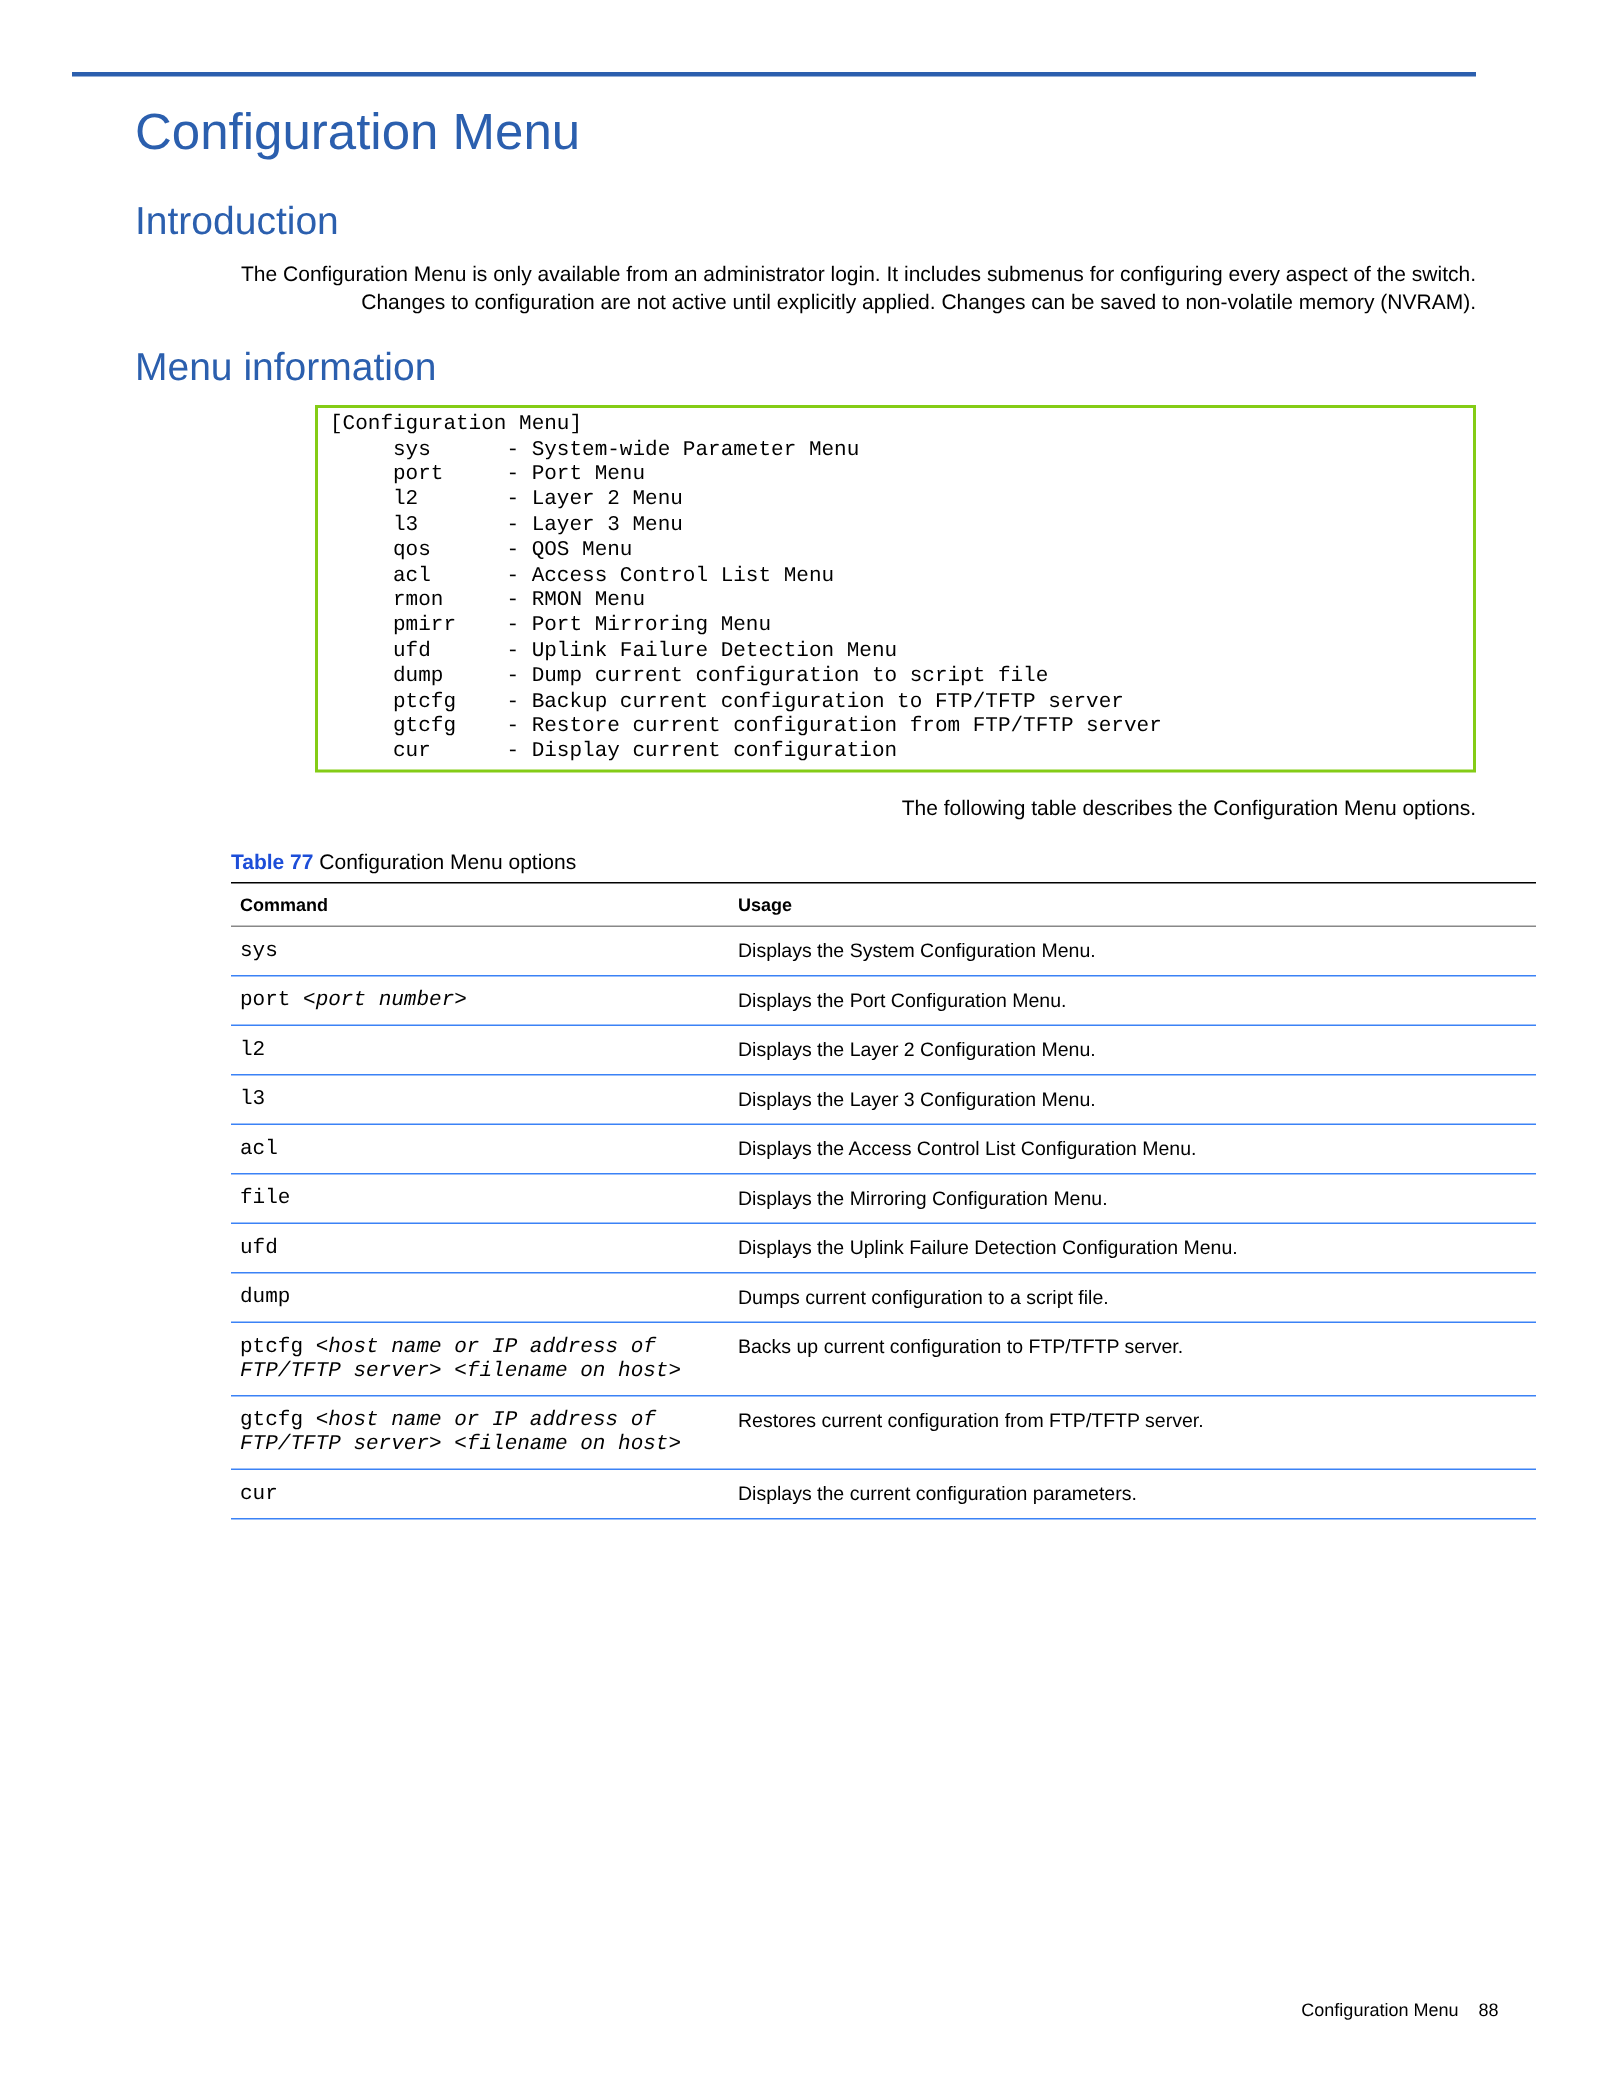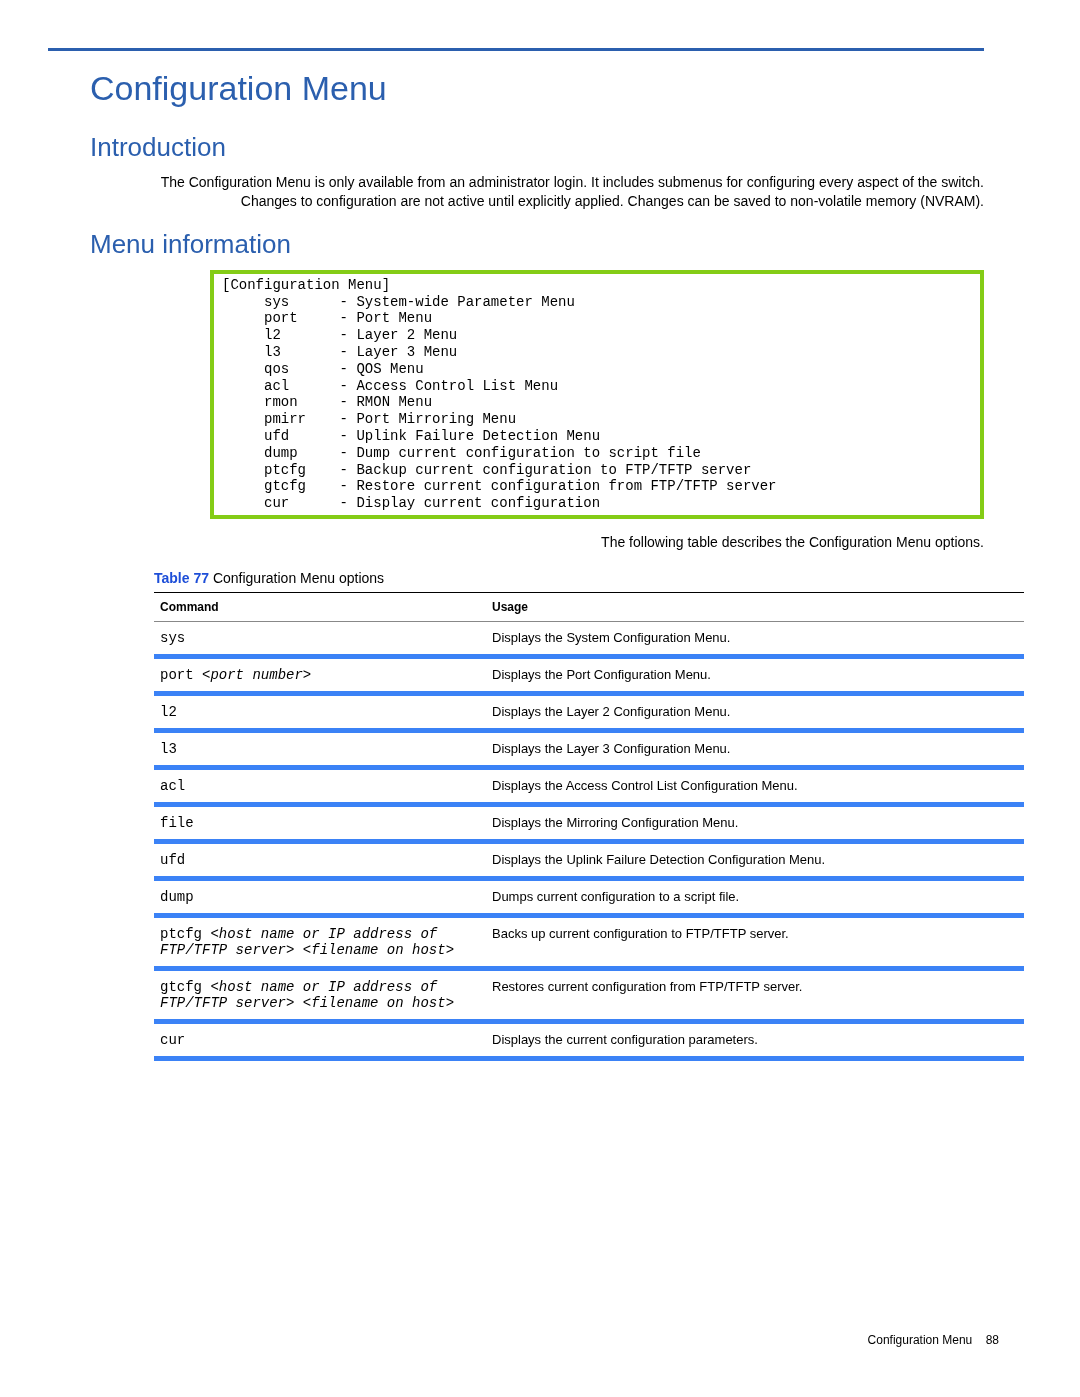--- a/index.html
+++ b/index.html
@@ -51,21 +51,21 @@
   .cmd-line .label {
     font-weight: bold;
   }
   .cmd-line .mono {
     font-family: "Courier New", monospace;
     font-size: 14px;
   }
   .codebox {
     margin-left: 120px;
     margin-right: 0;
-    border: 4px solid #84cc16;
+    border: 2px solid #84cc16;
     padding: 3px 8px 3px 8px;
     font-family: "Courier New", monospace;
     font-size: 14px;
     white-space: pre;
     line-height: 1.2;
     margin-bottom: 14px;
   }
   .table-caption {
     padding-left: 64px;
     font-size: 14px;
@@ -80,21 +80,21 @@
   }
   table.opts th {
     text-align: left;
     font-weight: bold;
     border-top: 1px solid #000;
     border-bottom: 1px solid #888;
     padding: 7px 6px;
     font-size: 12px;
   }
   table.opts td {
-    border-bottom: 5px solid #3b82f6;
+    border-bottom: 1px solid #3b82f6;
     padding: 8px 6px;
     vertical-align: top;
   }
   table.opts td.cmd {
     font-family: "Courier New", monospace;
     font-size: 14px;
     width: 320px;
   }
   .italic { font-style: italic; }
   .footer {

